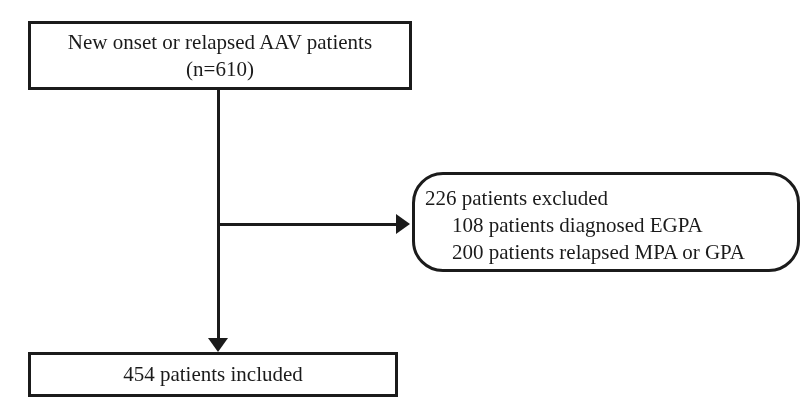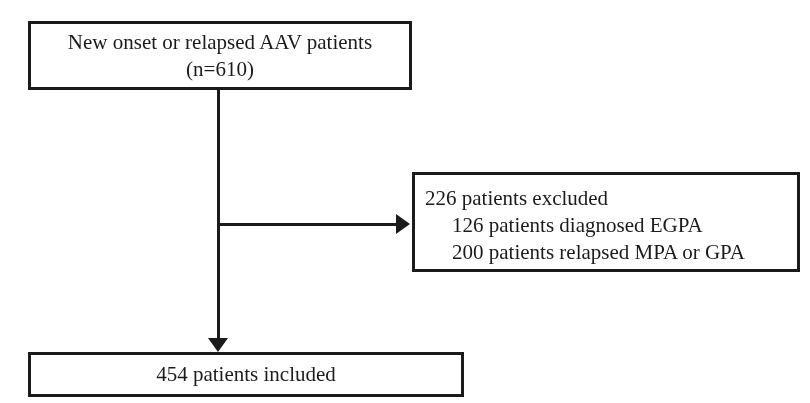--- a/index.html
+++ b/index.html
@@ -38,27 +38,28 @@
     flex-direction:column;
     justify-content:center;
     align-items:center;
     text-align:center;
   }
   .box-excluded{
     left:412px; top:172px;
     width:388px; height:100px;
     padding:10px 6px 0 10px;
     text-align:left;
+    border-radius:31px;
   }
   .box-excluded .indent{
     padding-left:27px;
   }
   .box-included{
     left:28px; top:352px;
-    width:436px; height:45px;
+    width:370px; height:45px;
     display:flex;
     justify-content:center;
     align-items:center;
     text-align:center;
   }
   .vline{
     position:absolute;
     left:217px; top:90px;
     width:3px; height:250px;
     background:var(--arrow);
@@ -97,21 +98,21 @@
   </div>
 
   <div class="vline"></div>
   <div class="arrowhead-down"></div>
 
   <div class="hline"></div>
   <div class="arrowhead-right"></div>
 
   <div class="box box-excluded">
     <div>226 patients excluded</div>
-    <div class="indent">126 patients diagnosed EGPA</div>
+    <div class="indent">108 patients diagnosed EGPA</div>
     <div class="indent">200 patients relapsed MPA or GPA</div>
   </div>
 
   <div class="box box-included">
     <div>454 patients included</div>
   </div>
 
 </div>
 
 </body></html>

